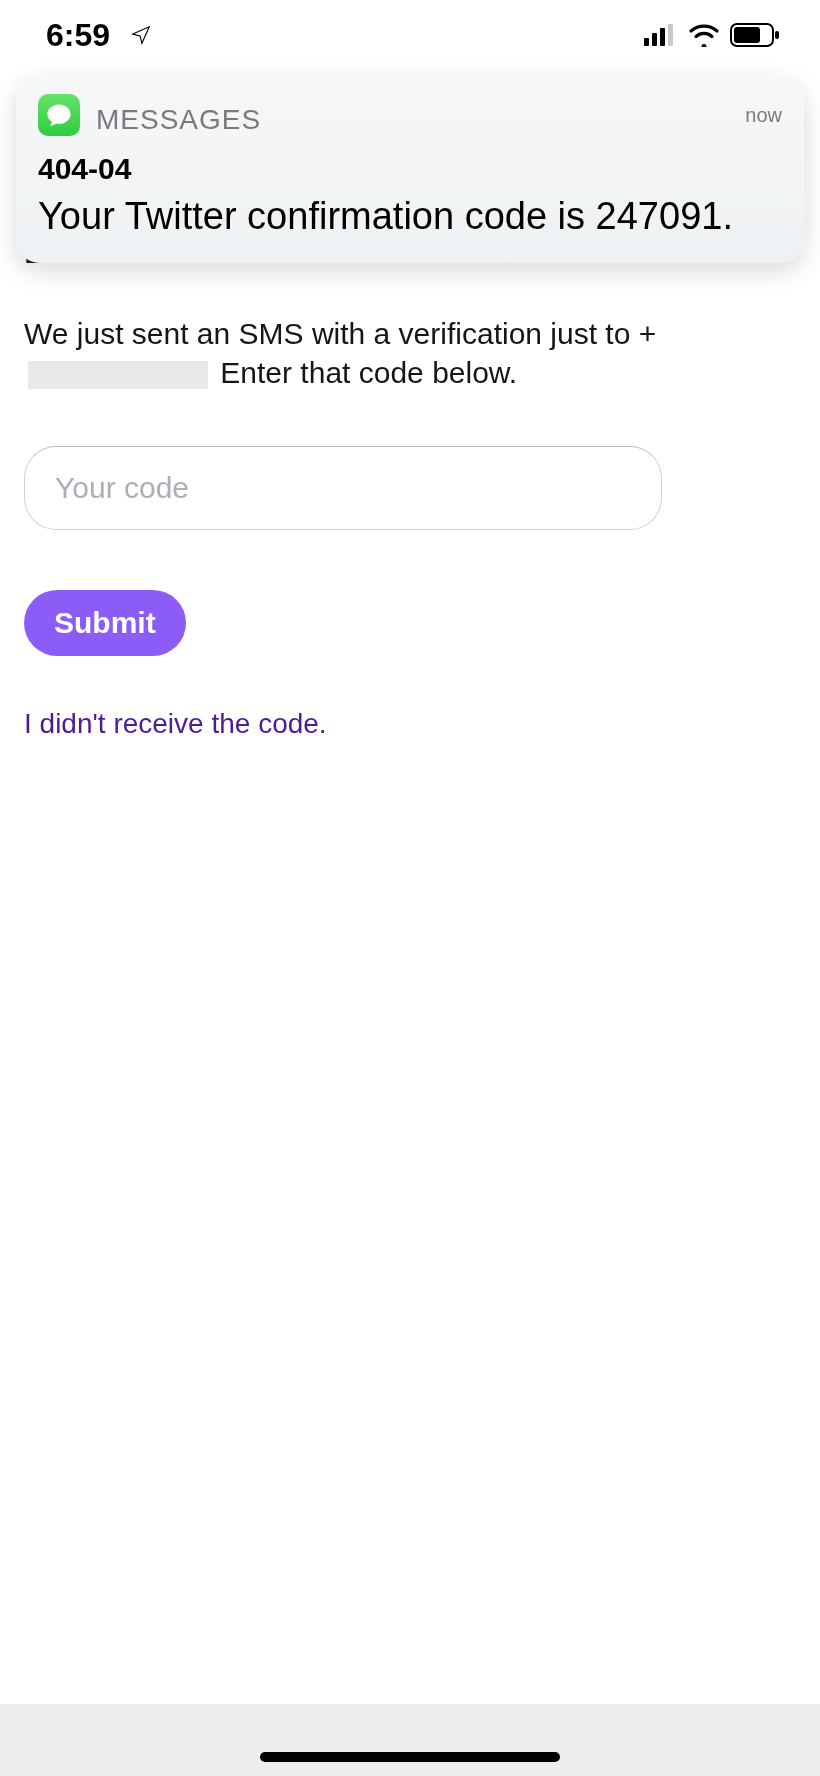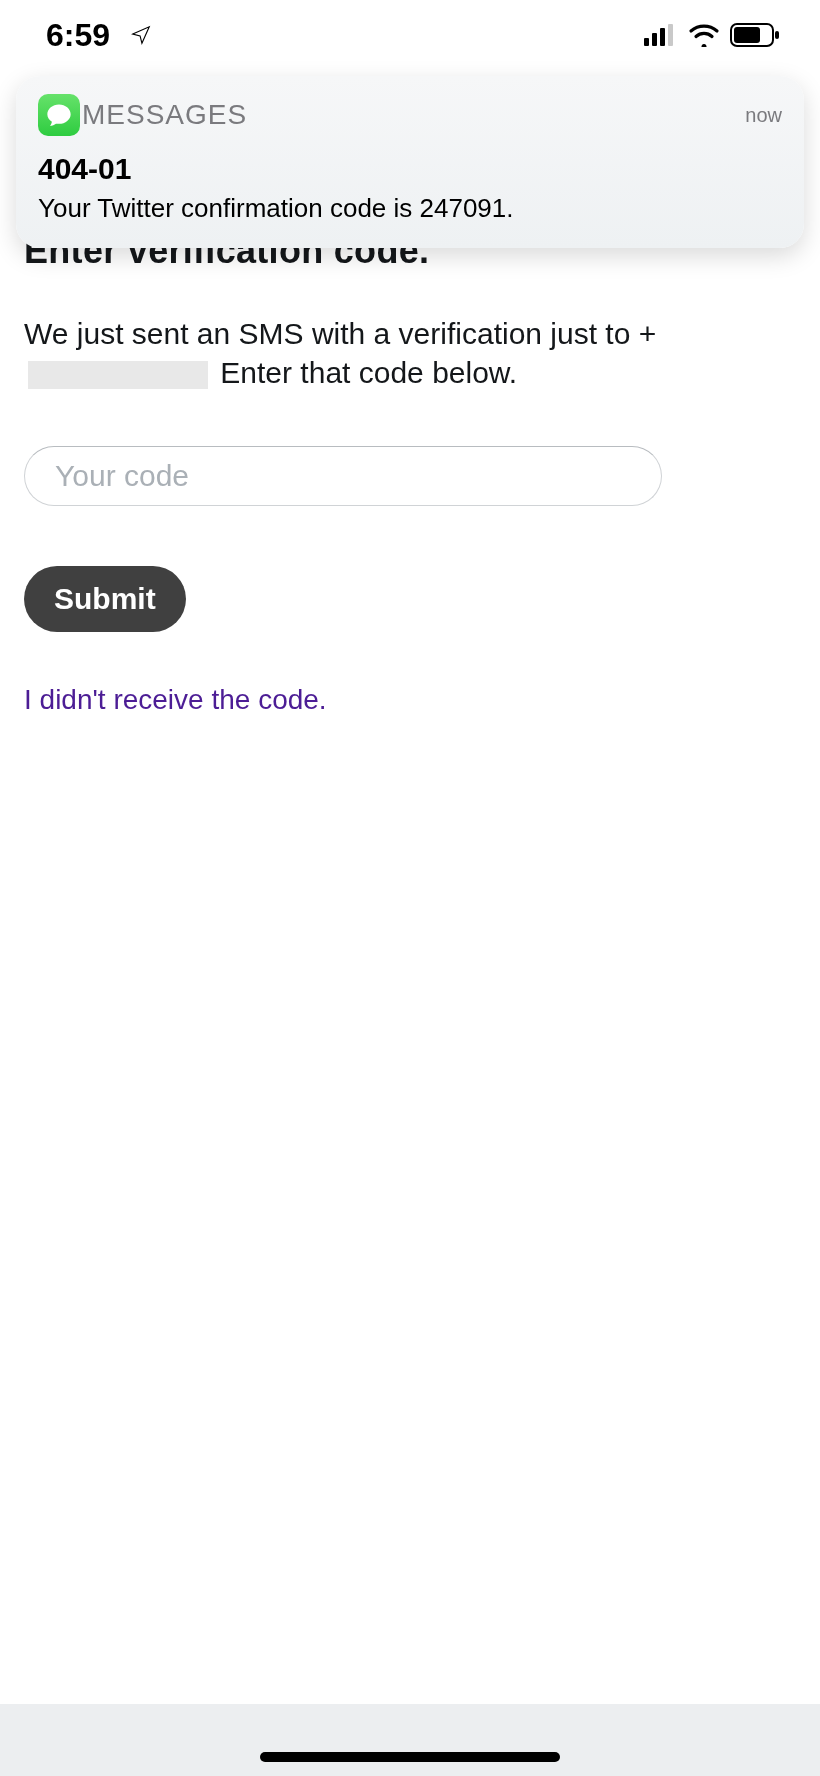--- a/index.html
+++ b/index.html
@@ -67,22 +67,22 @@
     z-index: 10;
   }
   .notif-header {
     display: flex;
     align-items: center;
     justify-content: space-between;
     margin-bottom: 16px;
   }
   .notif-header-left {
     display: flex;
-    align-items: center;
-    gap: 2px;
+    align-items: flex-end;
+    gap: 16px;
   }
   .app-icon {
     width: 42px;
     height: 42px;
     background: linear-gradient(to bottom, #66e26a, #2ecc40);
     border-radius: 10px;
     display: flex;
     align-items: center;
     justify-content: center;
   }
@@ -99,21 +99,21 @@
     font-size: 20px;
     color: #7a7a7e;
   }
   .notif-sender {
     font-size: 30px;
     font-weight: 700;
     color: #000;
     margin-bottom: 6px;
   }
   .notif-body {
-    font-size: 26px;
+    font-size: 38px;
     color: #000;
     line-height: 1.3;
   }
 
   
   .main {
     padding: 230px 24px 0 24px;
   }
   .heading {
     font-size: 36px;
@@ -132,38 +132,38 @@
     display: inline-block;
     width: 180px;
     height: 28px;
     background: #e8e8e8;
     vertical-align: middle;
     margin: 0 4px;
   }
 
   .code-input {
     width: 638px;
-    height: 60px;
+    height: 84px;
     border: 1px solid #d0d3d6;
     border-top-color: #b8bcc0;
     border-radius: 32px;
     padding: 16px 30px;
     font-size: 30px;
     color: #14171a;
     background: #fff;
     outline: none;
     margin-bottom: 60px;
   }
   .code-input::placeholder {
     color: #aab0b6;
   }
 
   .submit-btn {
     display: inline-block;
-    background: #404040;
+    background: #8b5cf6;
     color: #fff;
     font-size: 30px;
     font-weight: 600;
     border: none;
     border-radius: 34px;
     padding: 16px 30px;
     cursor: pointer;
     margin-bottom: 52px;
   }
 
@@ -238,21 +238,21 @@
     <div class="notif-header-left">
       <div class="app-icon">
         <svg viewBox="0 0 24 24">
           <path d="M12 3 C6.5 3 2 6.8 2 11.3 c0 2.6 1.5 4.9 3.9 6.4 c-0.2 1.2-0.8 2.6-1.7 3.6 c2.1-0.2 3.9-1 5.2-1.9 c0.8 0.1 1.7 0.2 2.6 0.2 c5.5 0 10-3.8 10-8.3 S17.5 3 12 3 Z" fill="#fff"></path>
         </svg>
       </div>
       <span class="notif-app">MESSAGES</span>
     </div>
     <span class="notif-time">now</span>
   </div>
-  <div class="notif-sender">404-01</div>
+  <div class="notif-sender">404-04</div>
   <div class="notif-body">Your Twitter confirmation code is 247091.</div>
 </div>
 
 <div class="main">
   <div class="heading">Enter verification code.</div>
   <div class="description">
     <span>We just sent an SMS with a verification just to +</span><span class="phone-redacted"></span><span> Enter that code below.</span>
   </div>
   <input type="text" class="code-input" placeholder="Your code" style="">
   <div>

